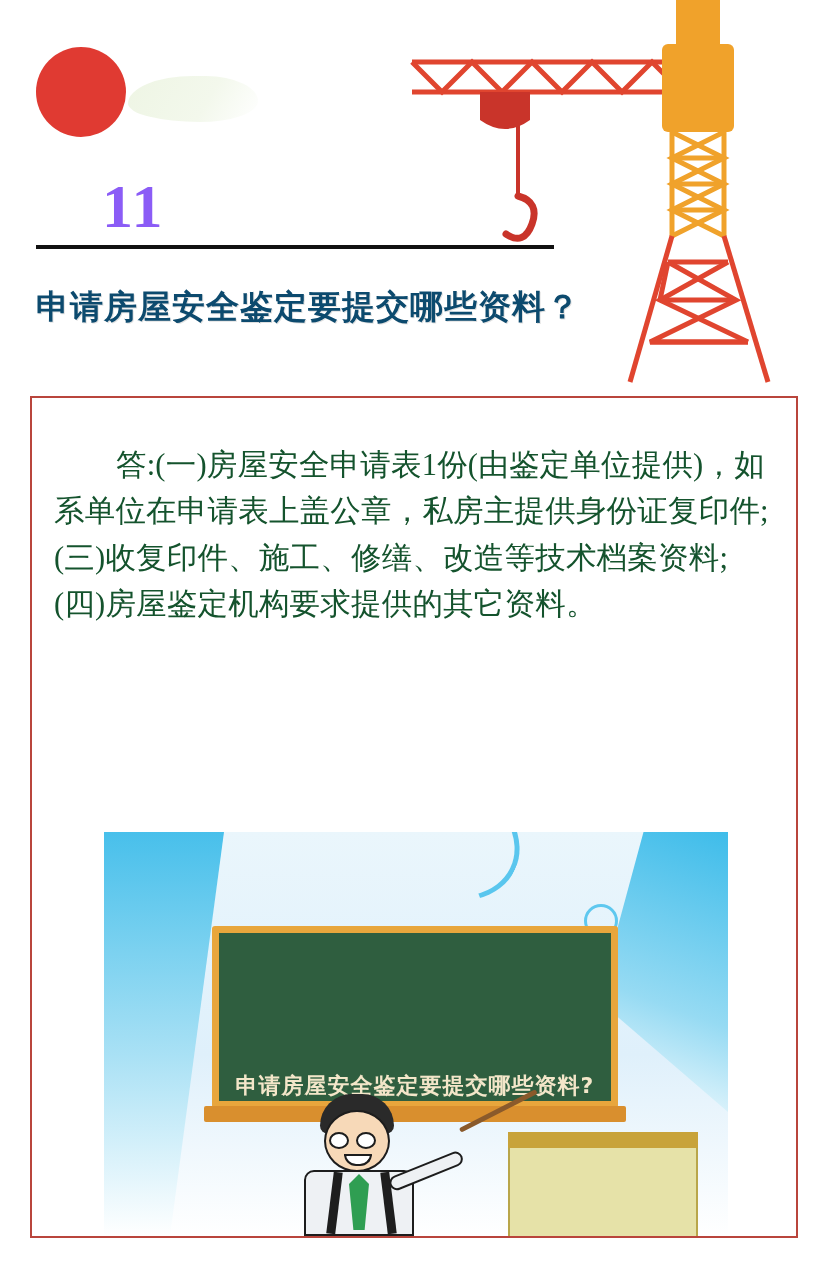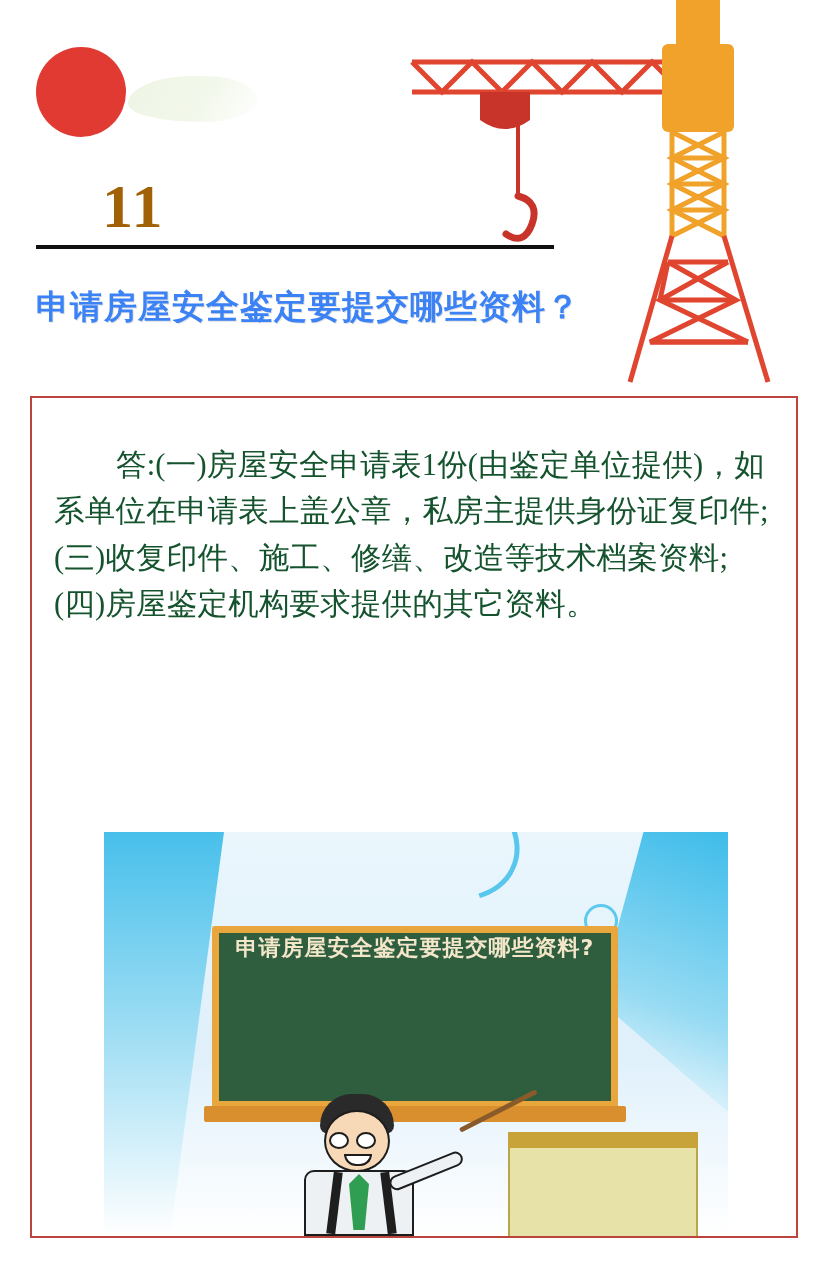--- a/index.html
+++ b/index.html
@@ -44,42 +44,42 @@
   
   .num-block {
     position: absolute;
     left: 36px; top: 175px;
     width: 520px;
   }
   .num {
     font-family: "Liberation Serif", serif;
     font-size: 62px;
     font-weight: 700;
-    color: #a16207;
+    color: #8b5cf6;
     letter-spacing: 2px;
     padding-left: 66px;
     line-height: 1.0;
   }
   .rule {
     margin-top: 8px;
     width: 518px;
     height: 4px;
     background: #111111;
   }
 
   
   .title {
     position: absolute;
     left: 36px; top: 281px;
     width: 560px;
     font-family: "DejaVu Sans", sans-serif;
     font-weight: 700;
     font-size: 33px;
     line-height: 1.55;
-    color: #3b82f6;
+    color: #0c4a6e;
     letter-spacing: 1px;
     text-shadow: 1px 1px 0 rgba(0,0,0,0.12);
   }
 
   
   .body-box {
     position: absolute;
     left: 30px; top: 396px;
     width: 768px;
     height: 842px;
@@ -144,21 +144,21 @@
     width: 406px; height: 182px;
     background: #2f5e3f;
     border: 7px solid #e8a63c;
     border-radius: 3px;
     box-shadow: 0 6px 0 rgba(0,0,0,.12);
   }
   .board-inner {
     position: absolute;
     inset: 0;
     display: flex;
-    align-items: flex-start;
+    align-items: flex-end;
     justify-content: center;
     padding: 0 14px;
   }
   .board-text {
     color: #f3e6c9;
     font-family: "DejaVu Sans", sans-serif;
     font-weight: 700;
     font-size: 22px;
     letter-spacing: 1px;
     text-align: center;

